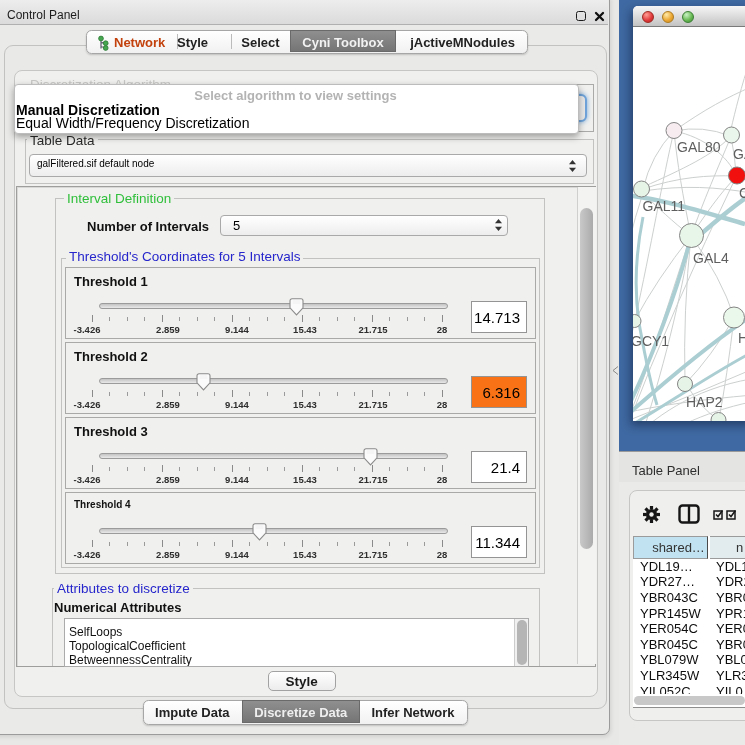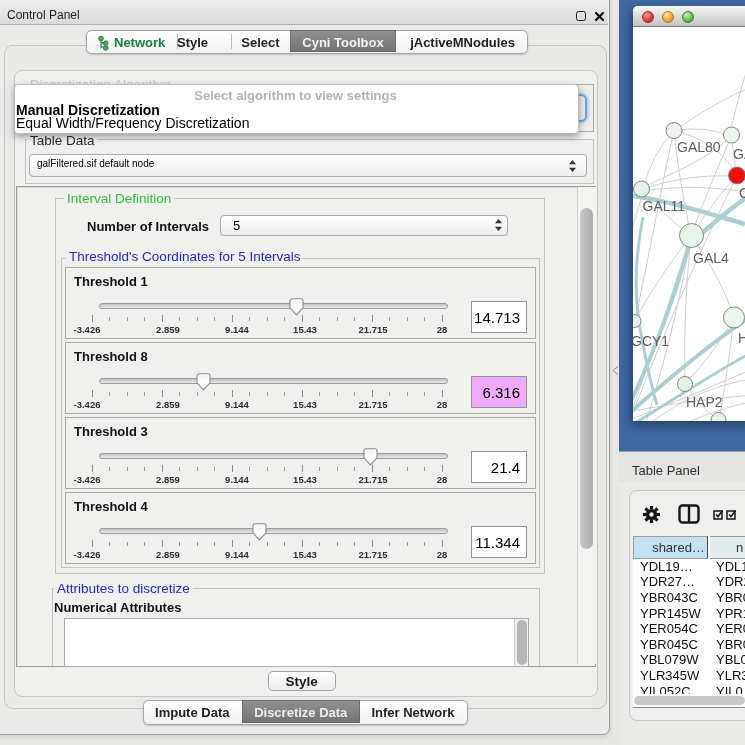--- a/index.html
+++ b/index.html
@@ -154,21 +154,21 @@
 <div class="abs" style="left:86px;top:30px;width:440px;height:22px;background:linear-gradient(#ffffff,#f1f1f1);border:1px solid #a6a6a6;border-radius:5.5px;box-shadow:0 1px 2px rgba(0,0,0,0.18)"></div>
 <div class="abs" style="left:290px;top:30px;width:106px;height:22px;background:linear-gradient(#8f8f8f,#757575);border:1px solid #6a6a6a;box-sizing:border-box"></div>
 <div class="abs" style="left:176.5px;top:34px;width:1px;height:15px;background:#bbb"></div>
 <div class="abs" style="left:230.5px;top:34px;width:1px;height:15px;background:#bbb"></div>
 <svg class="abs" style="left:96px;top:33.5px" width="13" height="17" viewBox="0 0 13 17">
   <path d="M5 5 L5 14.5 M5 8.5 L9.5 9.2 M5 12.5 L9.5 14" stroke="#667" stroke-width="1.3" fill="none"></path>
   <circle cx="5" cy="4.5" r="2.4" fill="#44a64e" stroke="#2d7a36" stroke-width="0.8"></circle>
   <circle cx="9.7" cy="9.2" r="2.4" fill="#44a64e" stroke="#2d7a36" stroke-width="0.8"></circle>
   <circle cx="9.7" cy="14" r="2.4" fill="#44a64e" stroke="#2d7a36" stroke-width="0.8"></circle>
 </svg>
-<div class="abs" style="left:114px;top:34.5px;font-size:13px;font-weight:bold;color:#15803d">Network</div>
+<div class="abs" style="left:114px;top:34.5px;font-size:13px;font-weight:bold;color:#c2410c">Network</div>
 <div class="abs" style="left:177px;top:34.5px;width:54px;text-align:left;font-size:13px;font-weight:bold;color:#222">Style</div>
 <div class="abs" style="left:231px;top:34.5px;width:59px;text-align:center;font-size:13px;font-weight:bold;color:#222">Select</div>
 <div class="abs" style="left:290px;top:34.5px;width:106px;text-align:center;font-size:13px;font-weight:bold;color:#f2f2f2">Cyni Toolbox</div>
 <div class="abs" style="left:396px;top:34.5px;width:133px;text-align:center;font-size:13px;font-weight:bold;color:#222">jActiveMNodules</div>
 
 <div class="abs" style="left:30px;top:77px;font-size:13.5px;color:#c6c6c4">Discretization Algorithm</div>
 <div class="abs" style="left:25px;top:84px;width:567px;height:46px;border:1px solid #aaaaa8"></div>
 <div class="abs" style="left:557px;top:94px;width:26px;height:24px;border-radius:6px;background:#e8e8e8;border:2.5px solid #6ea2d8;box-shadow:0 0 5px #74a7dc"></div>
 
 <div class="abs" style="left:25px;top:139px;width:567px;height:42.5px;border:1px solid #c2c2c0"></div>
@@ -233,21 +233,21 @@
 <div style="position:absolute;left:275px;top:324.0px;width:60px;text-align:center;font-size:9.5px;font-weight:bold;color:#2e2e2e">15.43</div>
 <div style="position:absolute;left:343px;top:324.0px;width:60px;text-align:center;font-size:9.5px;font-weight:bold;color:#2e2e2e">21.715</div>
 <div style="position:absolute;left:412px;top:324.0px;width:60px;text-align:center;font-size:9.5px;font-weight:bold;color:#2e2e2e">28</div>
 <svg style="position:absolute;left:288.5px;top:297.5px" width="15" height="18" viewBox="0 0 15 18">
  <path d="M3 0.7 h9 a2 2 0 0 1 2 2 v7.2 l-6.5 7 l-6.5 -7 v-7.2 a2 2 0 0 1 2 -2 z" fill="#fbfbfb" stroke="#8b8b8b" stroke-width="1.1"></path>
  <path d="M3.6 2 h7.8 v4 h-7.8 z" fill="#f1f1f1" opacity="0.6"></path>
 </svg>
 <div style="position:absolute;left:470.5px;top:300.5px;width:56px;height:32px;border:1px solid #949494;background:#fff;font-size:15px;color:#000;line-height:32px;text-align:right;padding-right:5.5px;box-sizing:border-box">14.713</div>
 
 <div style="position:absolute;left:65px;top:341.5px;width:469px;height:70.5px;border:1px solid #a9a9a7;background:#f0f0ee"></div>
-<div style="position:absolute;left:74px;top:349.0px;font-size:13px;font-weight:bold;color:#111">Threshold 8</div>
+<div style="position:absolute;left:74px;top:349.0px;font-size:13px;font-weight:bold;color:#111">Threshold 2</div>
 <div style="position:absolute;left:99px;top:377.5px;width:347px;height:4.5px;border:1px solid #9b9b9b;border-radius:3px;background:linear-gradient(#c3c3c3,#e9e9e9)"></div>
 <div style="position:absolute;left:91.5px;top:390.0px;width:1px;height:6.5px;background:#8a8a8a"></div>
 <div style="position:absolute;left:161.5px;top:390.0px;width:1px;height:6.5px;background:#8a8a8a"></div>
 <div style="position:absolute;left:231.5px;top:390.0px;width:1px;height:6.5px;background:#8a8a8a"></div>
 <div style="position:absolute;left:301.5px;top:390.0px;width:1px;height:6.5px;background:#8a8a8a"></div>
 <div style="position:absolute;left:371.5px;top:390.0px;width:1px;height:6.5px;background:#8a8a8a"></div>
 <div style="position:absolute;left:441.5px;top:390.0px;width:1px;height:6.5px;background:#8a8a8a"></div>
 <div style="position:absolute;left:109.0px;top:391.5px;width:1px;height:4.5px;background:#9a9a9a"></div>
 <div style="position:absolute;left:126.5px;top:391.5px;width:1px;height:4.5px;background:#9a9a9a"></div>
 <div style="position:absolute;left:144.0px;top:391.5px;width:1px;height:4.5px;background:#9a9a9a"></div>
@@ -266,21 +266,21 @@
 <div style="position:absolute;left:57px;top:399.0px;width:60px;text-align:center;font-size:9.5px;font-weight:bold;color:#2e2e2e">-3.426</div>
 <div style="position:absolute;left:138px;top:399.0px;width:60px;text-align:center;font-size:9.5px;font-weight:bold;color:#2e2e2e">2.859</div>
 <div style="position:absolute;left:207px;top:399.0px;width:60px;text-align:center;font-size:9.5px;font-weight:bold;color:#2e2e2e">9.144</div>
 <div style="position:absolute;left:275px;top:399.0px;width:60px;text-align:center;font-size:9.5px;font-weight:bold;color:#2e2e2e">15.43</div>
 <div style="position:absolute;left:343px;top:399.0px;width:60px;text-align:center;font-size:9.5px;font-weight:bold;color:#2e2e2e">21.715</div>
 <div style="position:absolute;left:412px;top:399.0px;width:60px;text-align:center;font-size:9.5px;font-weight:bold;color:#2e2e2e">28</div>
 <svg style="position:absolute;left:195.5px;top:372.5px" width="15" height="18" viewBox="0 0 15 18">
  <path d="M3 0.7 h9 a2 2 0 0 1 2 2 v7.2 l-6.5 7 l-6.5 -7 v-7.2 a2 2 0 0 1 2 -2 z" fill="#fbfbfb" stroke="#8b8b8b" stroke-width="1.1"></path>
  <path d="M3.6 2 h7.8 v4 h-7.8 z" fill="#f1f1f1" opacity="0.6"></path>
 </svg>
-<div style="position:absolute;left:470.5px;top:375.5px;width:56px;height:32px;border:1px solid #949494;background:#f0abfc;font-size:15px;color:#000;line-height:32px;text-align:right;padding-right:5.5px;box-sizing:border-box">6.316</div>
+<div style="position:absolute;left:470.5px;top:375.5px;width:56px;height:32px;border:1px solid #949494;background:#f97316;font-size:15px;color:#000;line-height:32px;text-align:right;padding-right:5.5px;box-sizing:border-box">6.316</div>
 
 <div style="position:absolute;left:65px;top:416.5px;width:469px;height:70.5px;border:1px solid #a9a9a7;background:#f0f0ee"></div>
 <div style="position:absolute;left:74px;top:424.0px;font-size:13px;font-weight:bold;color:#111">Threshold 3</div>
 <div style="position:absolute;left:99px;top:452.5px;width:347px;height:4.5px;border:1px solid #9b9b9b;border-radius:3px;background:linear-gradient(#c3c3c3,#e9e9e9)"></div>
 <div style="position:absolute;left:91.5px;top:465.0px;width:1px;height:6.5px;background:#8a8a8a"></div>
 <div style="position:absolute;left:161.5px;top:465.0px;width:1px;height:6.5px;background:#8a8a8a"></div>
 <div style="position:absolute;left:231.5px;top:465.0px;width:1px;height:6.5px;background:#8a8a8a"></div>
 <div style="position:absolute;left:301.5px;top:465.0px;width:1px;height:6.5px;background:#8a8a8a"></div>
 <div style="position:absolute;left:371.5px;top:465.0px;width:1px;height:6.5px;background:#8a8a8a"></div>
 <div style="position:absolute;left:441.5px;top:465.0px;width:1px;height:6.5px;background:#8a8a8a"></div>
@@ -305,21 +305,21 @@
 <div style="position:absolute;left:275px;top:474.0px;width:60px;text-align:center;font-size:9.5px;font-weight:bold;color:#2e2e2e">15.43</div>
 <div style="position:absolute;left:343px;top:474.0px;width:60px;text-align:center;font-size:9.5px;font-weight:bold;color:#2e2e2e">21.715</div>
 <div style="position:absolute;left:412px;top:474.0px;width:60px;text-align:center;font-size:9.5px;font-weight:bold;color:#2e2e2e">28</div>
 <svg style="position:absolute;left:362.5px;top:447.5px" width="15" height="18" viewBox="0 0 15 18">
  <path d="M3 0.7 h9 a2 2 0 0 1 2 2 v7.2 l-6.5 7 l-6.5 -7 v-7.2 a2 2 0 0 1 2 -2 z" fill="#fbfbfb" stroke="#8b8b8b" stroke-width="1.1"></path>
  <path d="M3.6 2 h7.8 v4 h-7.8 z" fill="#f1f1f1" opacity="0.6"></path>
 </svg>
 <div style="position:absolute;left:470.5px;top:450.5px;width:56px;height:32px;border:1px solid #949494;background:#fff;font-size:15px;color:#000;line-height:32px;text-align:right;padding-right:5.5px;box-sizing:border-box">21.4</div>
 
 <div style="position:absolute;left:65px;top:491.5px;width:469px;height:70.5px;border:1px solid #a9a9a7;background:#f0f0ee"></div>
-<div style="position:absolute;left:74px;top:499.0px;font-size:13px;font-weight:bold;color:#111">Threshold 4</div>
+<div style="position:absolute;left:74px;top:499.0px;font-size:10px;font-weight:bold;color:#111">Threshold 4</div>
 <div style="position:absolute;left:99px;top:527.5px;width:347px;height:4.5px;border:1px solid #9b9b9b;border-radius:3px;background:linear-gradient(#c3c3c3,#e9e9e9)"></div>
 <div style="position:absolute;left:91.5px;top:540.0px;width:1px;height:6.5px;background:#8a8a8a"></div>
 <div style="position:absolute;left:161.5px;top:540.0px;width:1px;height:6.5px;background:#8a8a8a"></div>
 <div style="position:absolute;left:231.5px;top:540.0px;width:1px;height:6.5px;background:#8a8a8a"></div>
 <div style="position:absolute;left:301.5px;top:540.0px;width:1px;height:6.5px;background:#8a8a8a"></div>
 <div style="position:absolute;left:371.5px;top:540.0px;width:1px;height:6.5px;background:#8a8a8a"></div>
 <div style="position:absolute;left:441.5px;top:540.0px;width:1px;height:6.5px;background:#8a8a8a"></div>
 <div style="position:absolute;left:109.0px;top:541.5px;width:1px;height:4.5px;background:#9a9a9a"></div>
 <div style="position:absolute;left:126.5px;top:541.5px;width:1px;height:4.5px;background:#9a9a9a"></div>
 <div style="position:absolute;left:144.0px;top:541.5px;width:1px;height:4.5px;background:#9a9a9a"></div>
@@ -344,20 +344,21 @@
 <svg style="position:absolute;left:251.5px;top:522.5px" width="15" height="18" viewBox="0 0 15 18">
  <path d="M3 0.7 h9 a2 2 0 0 1 2 2 v7.2 l-6.5 7 l-6.5 -7 v-7.2 a2 2 0 0 1 2 -2 z" fill="#fbfbfb" stroke="#8b8b8b" stroke-width="1.1"></path>
  <path d="M3.6 2 h7.8 v4 h-7.8 z" fill="#f1f1f1" opacity="0.6"></path>
 </svg>
 <div style="position:absolute;left:470.5px;top:525.5px;width:56px;height:32px;border:1px solid #949494;background:#fff;font-size:15px;color:#000;line-height:32px;text-align:right;padding-right:5.5px;box-sizing:border-box">11.344</div>
 
 <div class="abs" style="left:52px;top:587.5px;width:486px;height:77px;border:1px solid #c2c2c0;border-bottom:none"></div>
 <div class="abs" style="left:54px;top:580.5px;font-size:13.5px;color:#2626cc;background:#f0f0ee;padding:0 3px">Attributes to discretize</div>
 <div class="abs" style="left:54px;top:600px;font-size:13px;font-weight:bold;color:#111">Numerical Attributes</div>
 <div class="abs" style="left:64px;top:618px;width:463px;height:47px;background:#fff;border:1px solid #ababab;overflow:hidden">
+  <div style="position:absolute;left:4px;top:6px;font-size:12px;color:#111;line-height:14.1px">SelfLoops<br>TopologicalCoefficient<br>BetweennessCentrality</div>
   <div style="position:absolute;right:0;top:0;width:13px;height:47px;background:#f0f0f0;border-left:1px solid #ccc"></div>
   <div style="position:absolute;right:1.5px;top:1px;width:10px;height:45px;border-radius:5px;background:#b5b5b5"></div>
 </div>
 
 <div class="abs" style="left:268px;top:670.5px;width:67.5px;height:20px;background:linear-gradient(#ffffff,#ececec);border:1px solid #a2a2a2;border-radius:5px;box-sizing:border-box;text-align:center;font-size:13.5px;font-weight:bold;color:#1a1a1a;line-height:19px">Style</div>
 
 <div class="abs" style="left:143px;top:700px;width:323px;height:23px;background:linear-gradient(#ffffff,#f1f1f1);border:1px solid #a6a6a6;border-radius:5.5px;box-shadow:0 1px 2px rgba(0,0,0,0.18)"></div>
 <div class="abs" style="left:241.5px;top:700px;width:118.5px;height:23px;background:linear-gradient(#8f8f8f,#757575);border:1px solid #6a6a6a;box-sizing:border-box"></div>
 <div class="abs" style="left:143px;top:704.5px;width:98.5px;text-align:center;font-size:13px;font-weight:bold;color:#222">Impute Data</div>
 <div class="abs" style="left:241.5px;top:704.5px;width:118.5px;text-align:center;font-size:13px;font-weight:bold;color:#eee">Discretize Data</div>

